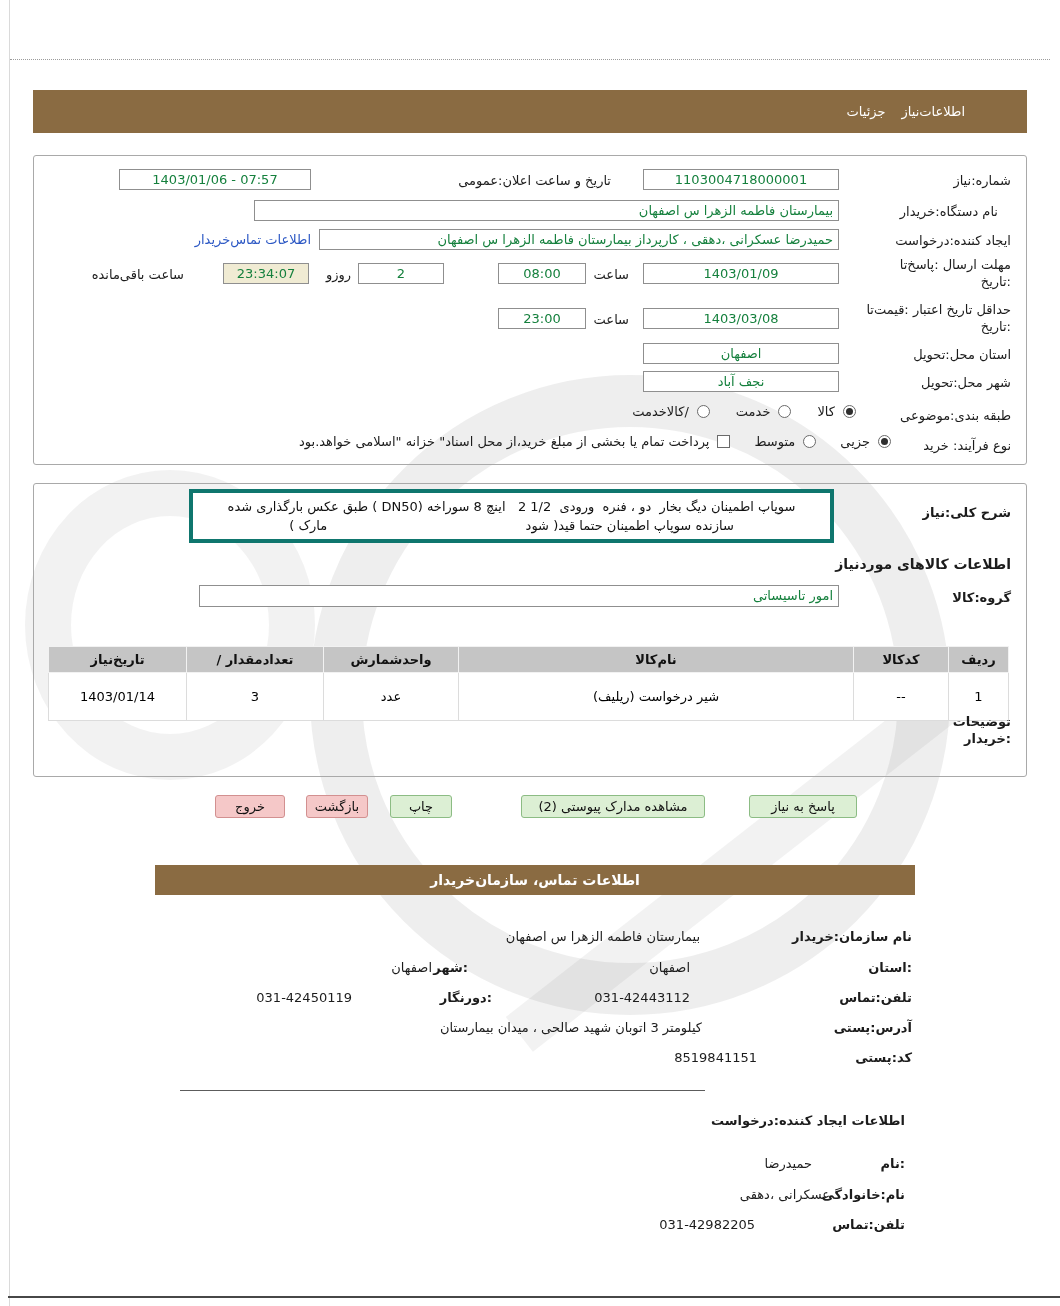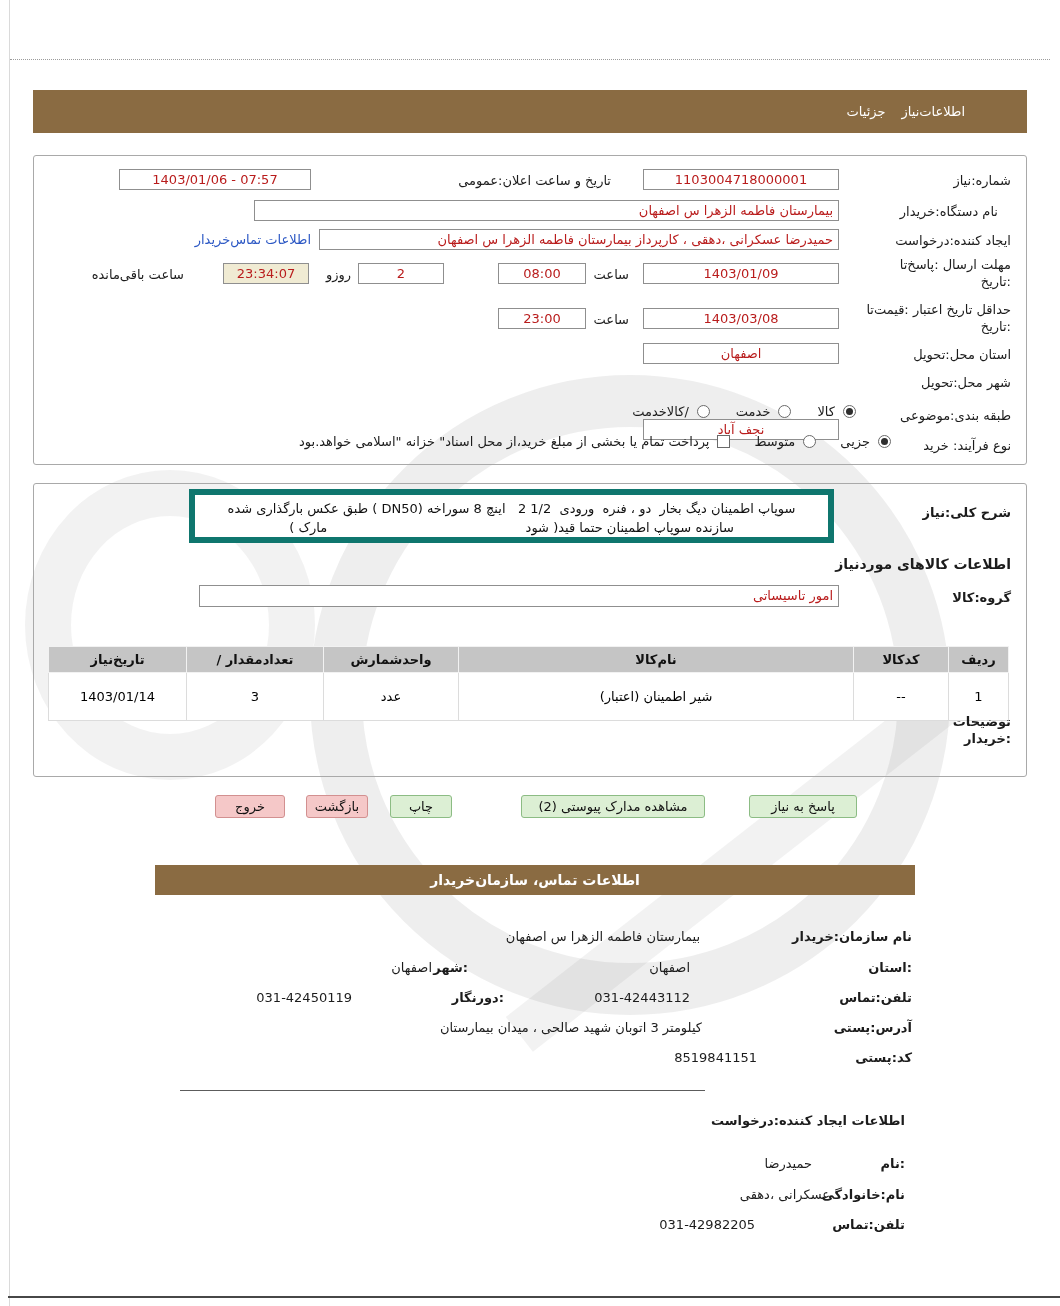--- a/index.html
+++ b/index.html
@@ -1,35 +1,35 @@
 <!DOCTYPE html>
 <html lang="fa"><head>
 <meta charset="utf-8">
 <style>
   * { margin:0; padding:0; box-sizing:border-box; }
   body { background:#ffffff; font-family:"DejaVu Sans","Liberation Sans",sans-serif; }
   .page { position:relative; width:1060px; height:1306px; background:#ffffff; direction:rtl; overflow:hidden; }
   .lbl { position:absolute; font-size:13px; color:#1c1c1c; white-space:nowrap; line-height:17px; }
   .b { font-weight:bold; }
   .inp { position:absolute; height:21px; line-height:19px; background:#fff; border:1px solid #8f8f8f;
-         font-size:13px; padding:0 5px; white-space:nowrap; overflow:hidden; color:#b91c1c; }
+         font-size:13px; padding:0 5px; white-space:nowrap; overflow:hidden; color:#15803d; }
   .c { text-align:center; }
   .ltr { direction:ltr; }
   .hl { background:#f0ebd3; }
   .radio { display:inline-block; width:13px; height:13px; border:1px solid #6a6a6a; border-radius:50%; background:#fff; position:relative; flex:0 0 auto; }
   .radio.on::after { content:""; position:absolute; left:2px; top:2px; width:7px; height:7px; border-radius:50%; background:#2e2e2e; }
   .chk { display:inline-block; width:13px; height:13px; border:1px solid #6a6a6a; background:#fff; flex:0 0 auto; }
   .opt-group { position:absolute; display:flex; align-items:center; font-size:13px; color:#1c1c1c; }
   .opt { display:flex; align-items:center; gap:8px; white-space:nowrap; }
   .btn { position:absolute; height:23px; line-height:21px; font-size:13px; text-align:center; border-radius:3px; cursor:pointer; color:#111; white-space:nowrap; }
   .btn-green { background:#dcefd4; border:1px solid #8cbc84; }
   .btn-pink  { background:#f5c8c8; border:1px solid #d29090; }
   .bar { position:absolute; background:#8a6b42; color:#fff; }
   .box { position:absolute; border:1px solid #a9a9a9; border-radius:3px; background:transparent; }
-  .area { position:absolute; background:#fff; border:6px solid #0f766e; font-size:13px; color:#111;
+  .area { position:absolute; background:#fff; border:4px solid #0f766e; font-size:13px; color:#111;
           white-space:pre-wrap; line-height:19px; padding:4px 7px; overflow:hidden; }
   table.items { position:absolute; border-collapse:collapse; table-layout:fixed; font-size:13px; border:1px solid #c9c9c9; }
   table.items th { background:#c5c5c5; border:1px solid #f2f2f2; font-weight:bold; height:26px; text-align:center; padding:0 2px; color:#111; }
   table.items td { background:#fff; border:1px solid #dcdcdc; height:31px; text-align:center; padding:16px 2px; }
   .link { position:absolute; font-size:13px; color:#2b57c4; cursor:pointer; white-space:nowrap; }
   .wm { position:absolute; pointer-events:none; border-radius:50%; }
   .line { position:absolute; }
 </style>
 </head>
 <body>
@@ -80,21 +80,21 @@
       <span style="display:block;">:تاریخ</span>
     </div>
     <div class="inp c ltr" style="right:187px;top:152px;width:196px;">1403/03/08</div>
     <span class="lbl" style="right:397px;top:155px;">ساعت</span>
     <div class="inp c ltr" style="right:440px;top:152px;width:88px;">23:00</div>
 
     <span class="lbl" style="right:15px;top:190px;">استان محل:تحویل</span>
     <div class="inp c" style="right:187px;top:187px;width:196px;">اصفهان</div>
 
     <span class="lbl" style="right:15px;top:218px;">شهر محل:تحویل</span>
-    <div class="inp c" style="right:187px;top:215px;width:196px;margin-top:48px;">نجف آباد</div>
+    <div class="inp c" style="right:187px;top:215px;width:196px;">نجف آباد</div>
 
     <span class="lbl" style="right:15px;top:251px;">طبقه بندی:موضوعی</span>
     <div class="opt-group" style="right:170px;top:248px;gap:26px;">
       <span class="opt">
         <span class="radio on"></span>
         <span>کالا</span>
       </span>
       <span class="opt">
         <span class="radio"></span>
         <span>خدمت</span>
@@ -148,21 +148,21 @@
           <th>نام‌کالا</th>
           <th>واحدشمارش</th>
           <th>تعدادمقدار /</th>
           <th>تاریخ‌نیاز</th>
         </tr>
       </thead>
       <tbody>
         <tr>
           <td>1</td>
           <td>--</td>
-          <td>شیر اطمینان (اعتبار)</td>
+          <td>شیر درخواست (ریلیف)</td>
           <td>عدد</td>
           <td>3</td>
           <td class="ltr">1403/01/14</td>
         </tr>
       </tbody>
     </table>
 
     <div class="lbl b" style="right:15px;top:229px;text-align:right;">
       <span style="display:block;margin-left:24px;">توضیحات</span>
       <span style="display:block;">:خریدار</span>
@@ -180,21 +180,21 @@
   <span class="lbl b" style="right:148px;top:928px;">نام سازمان:خریدار</span>
   <span class="lbl" style="right:360px;top:928px;">بیمارستان فاطمه الزهرا س اصفهان</span>
 
   <span class="lbl b" style="right:148px;top:959px;">:استان</span>
   <span class="lbl" style="right:370px;top:959px;">اصفهان</span>
   <span class="lbl b" style="right:592px;top:959px;">:شهر</span>
   <span class="lbl" style="right:628px;top:959px;">اصفهان</span>
 
   <span class="lbl b" style="right:148px;top:989px;">تلفن:تماس</span>
   <span class="lbl ltr" style="right:370px;top:989px;">031-42443112</span>
-  <span class="lbl b" style="right:556px;top:989px;">:دورنگار</span>
+  <span class="lbl b" style="right:568px;top:989px;">:دورنگار</span>
   <span class="lbl ltr" style="right:708px;top:989px;">031-42450119</span>
 
   <span class="lbl b" style="right:148px;top:1019px;">آدرس:پستی</span>
   <span class="lbl" style="right:358px;top:1019px;">کیلومتر 3 اتوبان شهید صالحی ، میدان بیمارستان</span>
 
   <span class="lbl b" style="right:148px;top:1049px;">کد:پستی</span>
   <span class="lbl ltr" style="right:303px;top:1049px;">8519841151</span>
 
   <div class="line" style="left:180px;top:1090px;width:525px;border-top:1px solid #5c5c5c;"></div>
 

